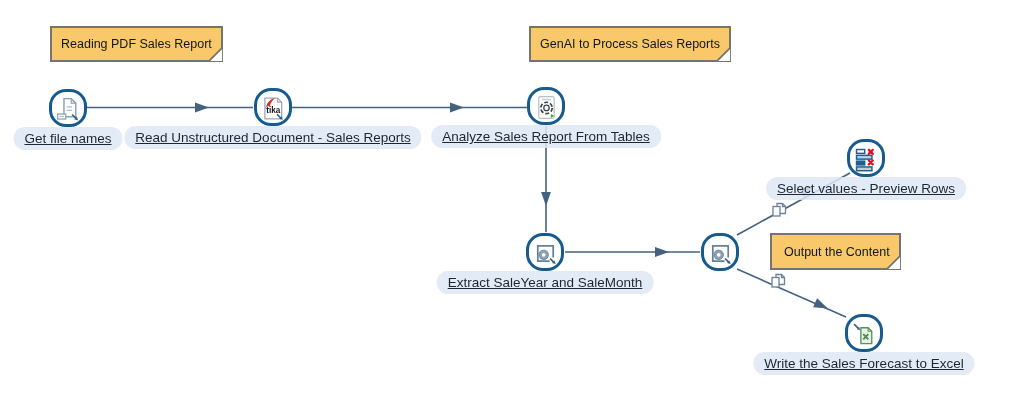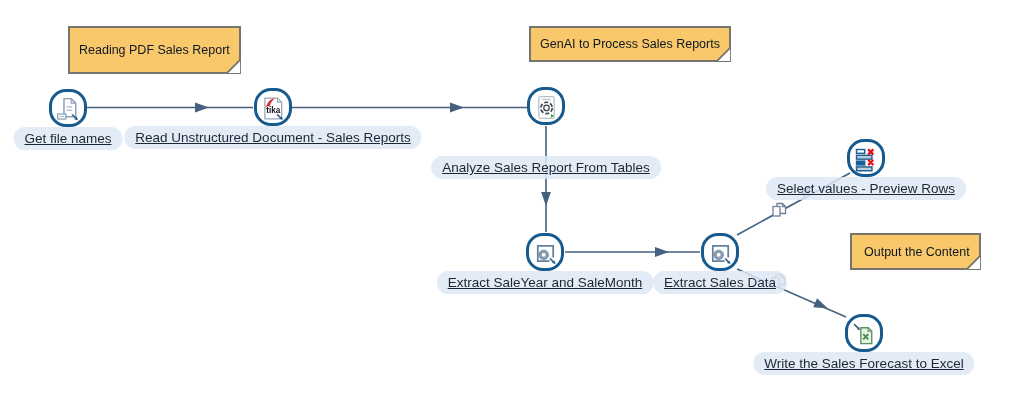--- a/index.html
+++ b/index.html
@@ -87,21 +87,21 @@
   <svg width="29" height="29" viewBox="0 0 32 32">
     <path d="M6.5 4.5 h14 l4.5 4.5 v18.5 h-18.5 z" fill="#ffffff" stroke="#9aa8b8" stroke-width="1.4"></path>
     <path d="M20.5 4.5 v4.5 h4.5" fill="none" stroke="#9aa8b8" stroke-width="1.2"></path>
     <path d="M8 13.5 C9.5 8.5 13 5.5 17.5 4.5 C14.5 7.5 12.5 10.5 12 13.5 Z" fill="#d0342c"></path>
     <path d="M7.5 15 L15.5 5.5" stroke="#d0342c" stroke-width="1"></path>
     <text x="8" y="21.5" font-size="9" font-weight="700" fill="#15151a" font-family="Liberation Sans, sans-serif">tika</text>
     <path d="M20 22.5 l4 4" stroke="#2d5f8e" stroke-width="1.7" fill="none"></path>
     <polygon points="26.3,28.5 25,24.6 22.3,27.3" fill="#2d5f8e"></polygon>
   </svg>
 </div>
-    <div class="pill" style="left: 546px; top: 125px; margin-top: 31px;">Analyze Sales Report From Tables</div>
+    <div class="pill" style="left: 546px; top: 125px;">Analyze Sales Report From Tables</div>
     <div class="node" style="left: 527px; top: 87px;">
   <svg width="29" height="29" viewBox="0 0 32 32">
     <rect x="7.5" y="4" width="17" height="24" rx="2" fill="#ffffff" stroke="#b8c0c8" stroke-width="1.4"></rect>
     <rect x="11" y="6.3" width="10" height="1.7" rx="0.8" fill="#c3cad1"></rect>
     <circle cx="16" cy="16.5" r="6.3" fill="none" stroke="#3d454f" stroke-width="1.9" stroke-dasharray="4.4 2.2"></circle>
     <circle cx="16" cy="16.5" r="3" fill="none" stroke="#3d454f" stroke-width="1.4"></circle>
     <path d="M20.8 23.2 l3.6 2.1 -3.6 2.1 z" fill="#33a02c"></path>
   </svg>
 </div>
     <div class="pill" style="left: 866px; top: 177px;">Select values - Preview Rows</div>
@@ -120,51 +120,50 @@
     <div class="pill" style="left: 545px; top: 271px;">Extract SaleYear and SaleMonth</div>
     <div class="node" style="left: 526px; top: 233px;">
   <svg width="29" height="29" viewBox="0 0 32 32">
     <path d="M20.5 24.5 H7.5 V7.5 H24.5 V20.5" fill="none" stroke="#64809c" stroke-width="1.9"></path>
     <circle cx="14" cy="17.5" r="5.2" fill="#8ca0b4" stroke="#6d8296" stroke-width="1"></circle>
     <circle cx="14" cy="17.5" r="2.1" fill="#ffffff"></circle>
     <path d="M21 21.5 l4 4" stroke="#2d5f8e" stroke-width="1.8" fill="none"></path>
     <polygon points="27.2,27.6 25.9,23.8 23.2,26.5" fill="#2d5f8e"></polygon>
   </svg>
 </div>
-    <div class="pill" style="left: 720px; top: 271px;">Extract Sales Data</div>
     <div class="node" style="left: 701px; top: 233px;">
   <svg width="29" height="29" viewBox="0 0 32 32">
     <path d="M20.5 24.5 H7.5 V7.5 H24.5 V20.5" fill="none" stroke="#64809c" stroke-width="1.9"></path>
     <circle cx="14" cy="17.5" r="5.2" fill="#8ca0b4" stroke="#6d8296" stroke-width="1"></circle>
     <circle cx="14" cy="17.5" r="2.1" fill="#ffffff"></circle>
     <path d="M21 21.5 l4 4" stroke="#2d5f8e" stroke-width="1.8" fill="none"></path>
     <polygon points="27.2,27.6 25.9,23.8 23.2,26.5" fill="#2d5f8e"></polygon>
   </svg>
 </div>
     <div class="pill" style="left: 864px; top: 352px;">Write the Sales Forecast to Excel</div>
     <div class="node" style="left: 845px; top: 314px;">
   <svg width="29" height="29" viewBox="0 0 32 32">
     <path d="M12 8.5 h8 l4 4 v13.5 h-12 z" fill="#e7f3e2" stroke="#58925f" stroke-width="1.5"></path>
     <path d="M20 8.5 v4 h4" fill="none" stroke="#58925f" stroke-width="1.2"></path>
     <path d="M14.6 15.5 l5.6 6 M20.2 15.5 l-5.6 6" stroke="#4a8a52" stroke-width="2"></path>
     <path d="M4.5 4.5 l5 5" stroke="#44627f" stroke-width="1.8" fill="none"></path>
     <polygon points="11.3,11.3 10,7.6 7.4,10.2" fill="#44627f"></polygon>
   </svg>
 </div>
-    <div class="note" style="left: 68px; top: 26px; min-width: 147px; height: 48px;">
+    <div class="note" style="left: 50px; top: 26px; min-width: 147px; height: 36px;">
       <span>Reading PDF Sales Report</span>
       <svg width="15" height="15" class="fold">
         <path d="M0 15 L15 0 L15 15 Z" fill="#ffffff" stroke="#75756e" stroke-width="1.8"></path>
       </svg>
     </div>
     <div class="note" style="left: 529px; top: 26px; min-width: 178px; height: 36px;">
       <span>GenAI to Process Sales Reports</span>
       <svg width="15" height="15" class="fold">
         <path d="M0 15 L15 0 L15 15 Z" fill="#ffffff" stroke="#75756e" stroke-width="1.8"></path>
       </svg>
     </div>
-    <div class="note" style="left: 850px; top: 233px; min-width: 123px; height: 37px; padding-left: 12px;">
+    <div class="note" style="left: 770px; top: 233px; min-width: 123px; height: 37px; padding-left: 12px;">
       <span>Output the Content</span>
       <svg width="15" height="15" class="fold">
         <path d="M0 15 L15 0 L15 15 Z" fill="#ffffff" stroke="#75756e" stroke-width="1.8"></path>
       </svg>
     </div>
   </div>
 
 </body></html>

